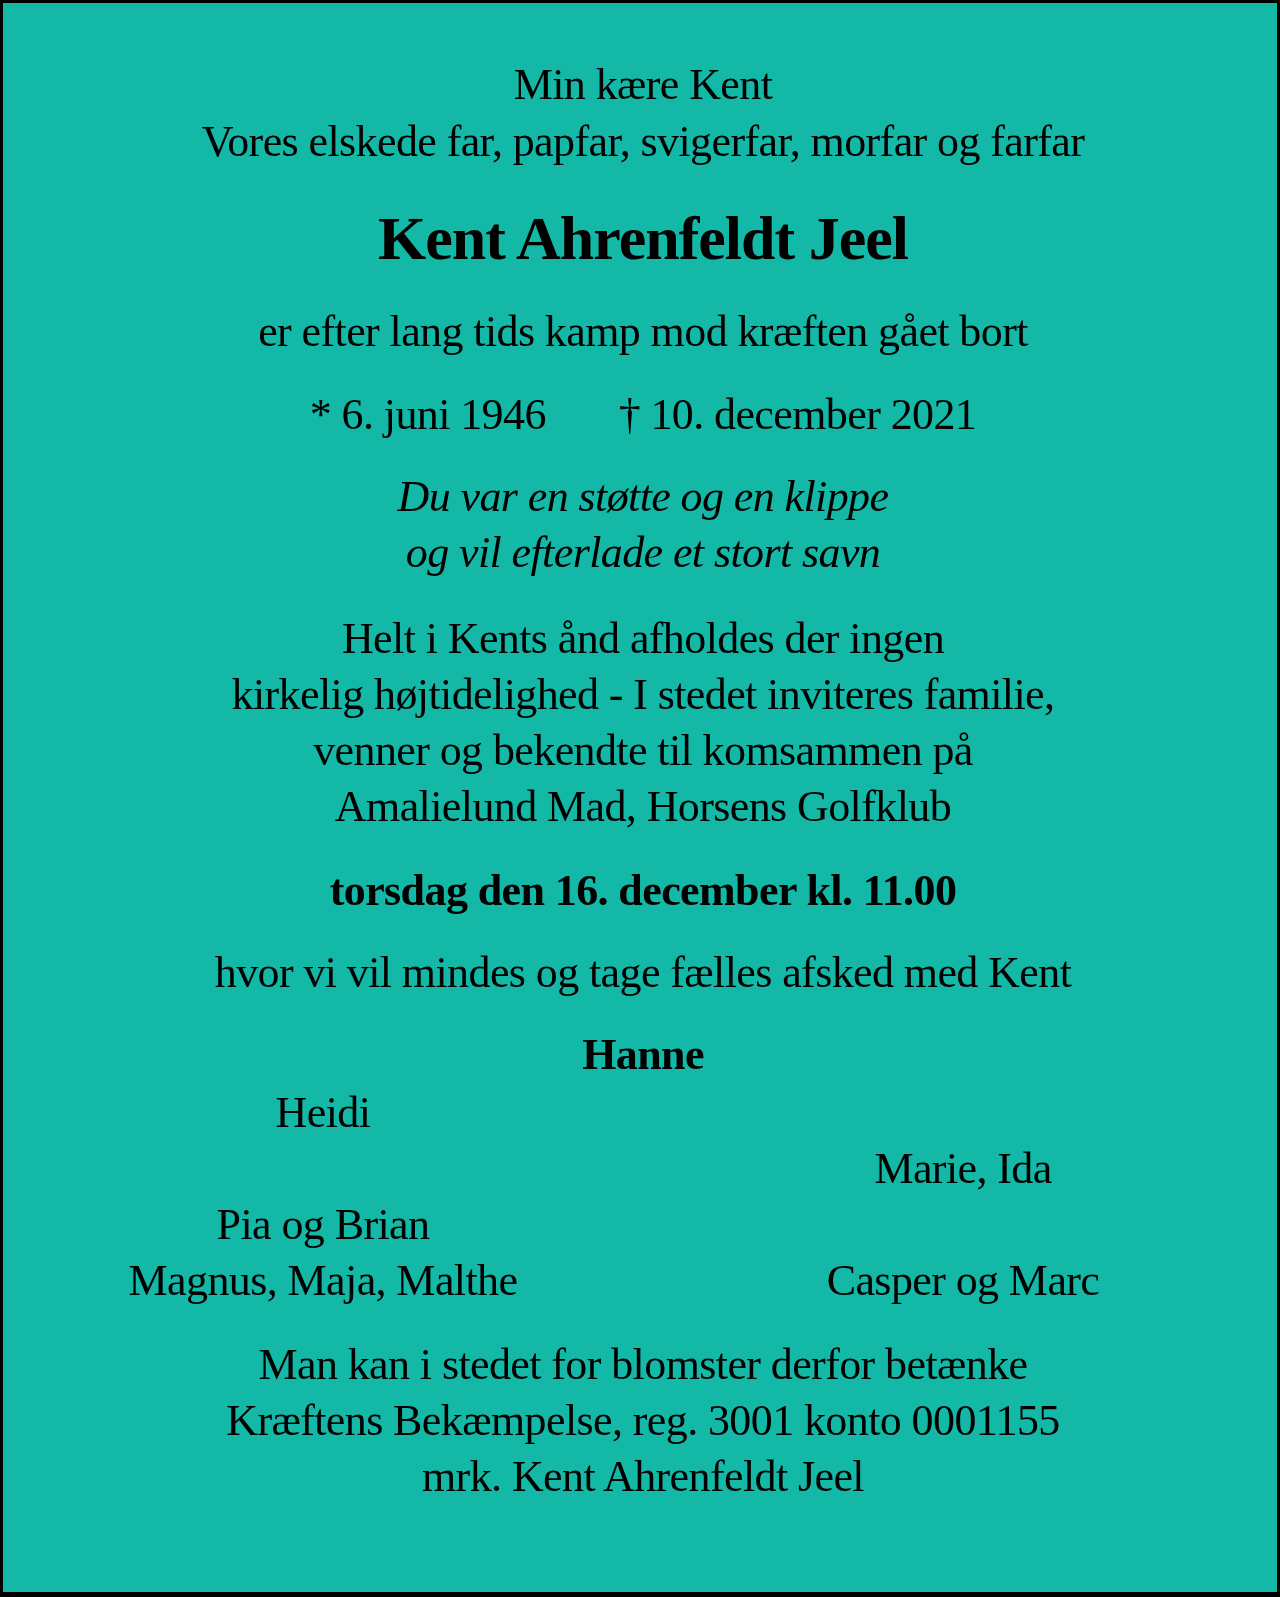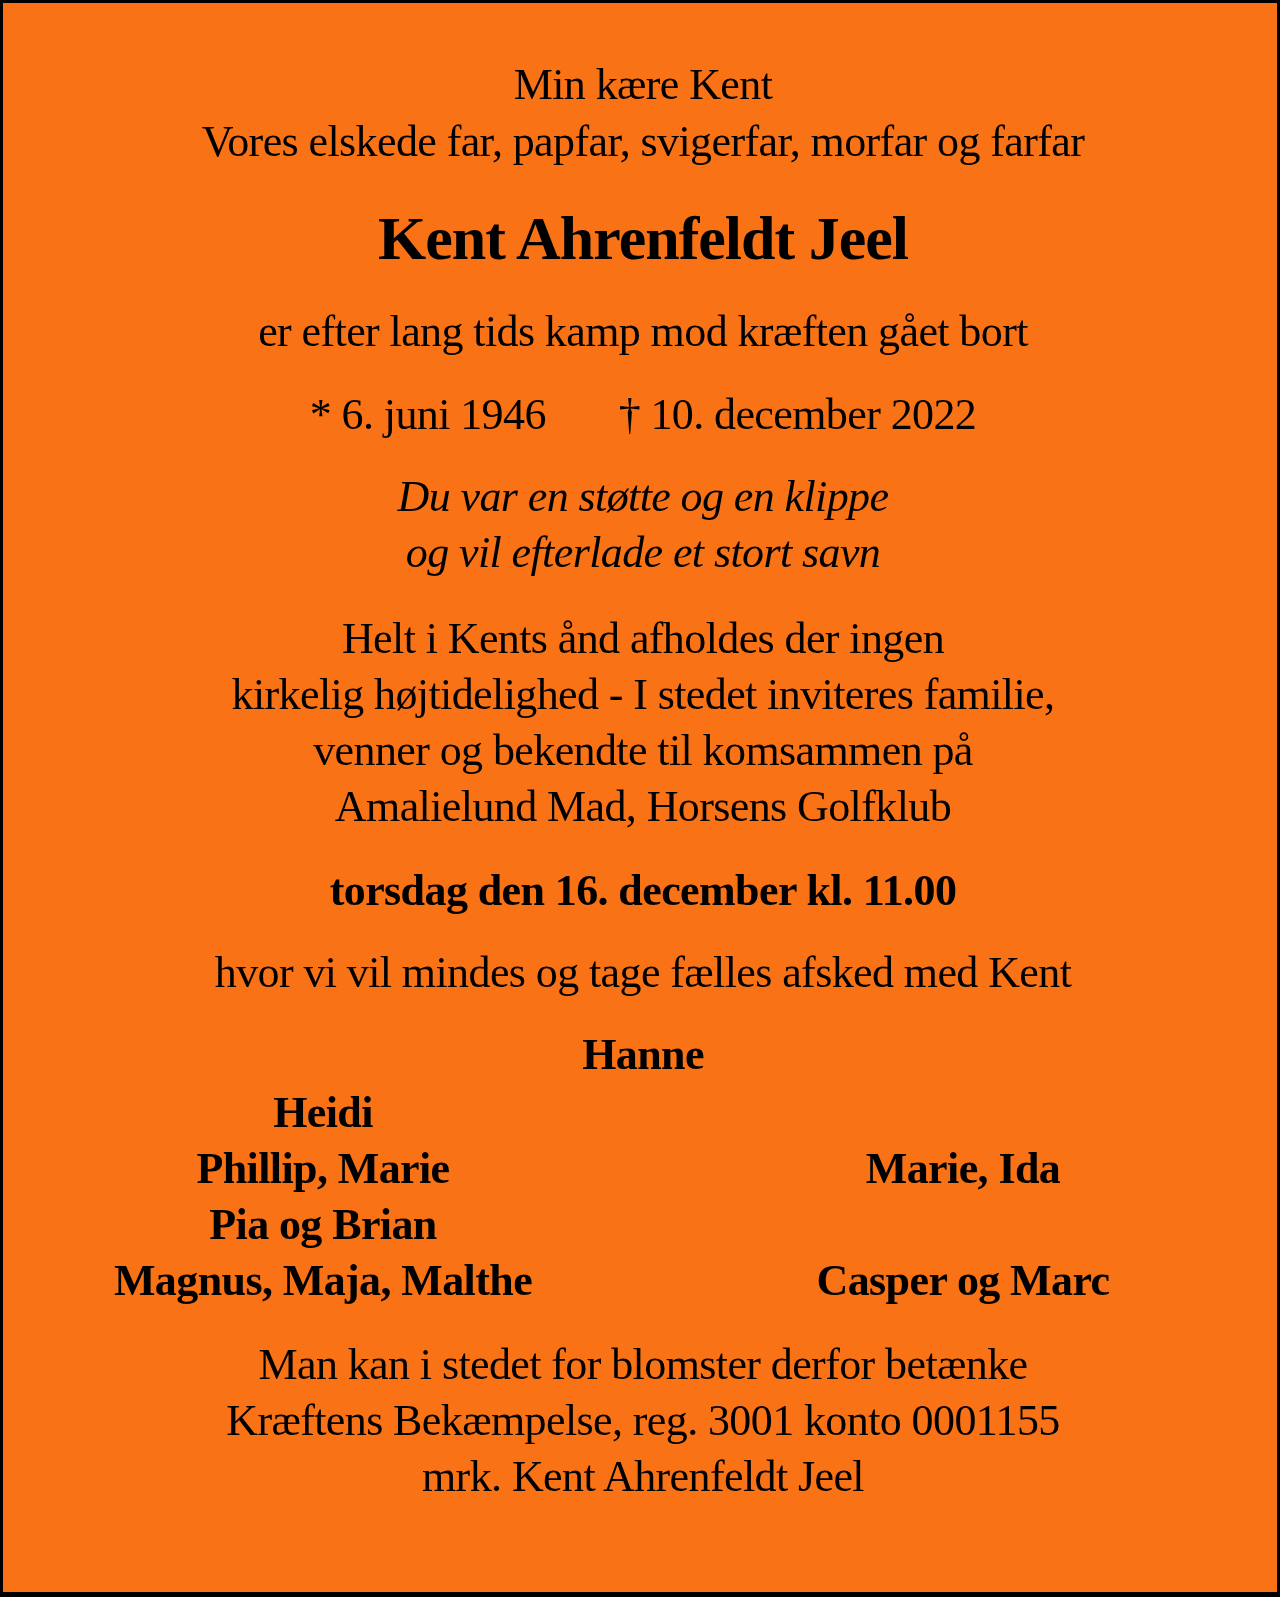--- a/index.html
+++ b/index.html
@@ -3,69 +3,68 @@
   <meta charset="utf-8">
   <style>
     html, body { margin: 0; padding: 0; background: #ffffff; }
     body { width: 1280px; height: 1597px; overflow: hidden; }
     .frame {
       position: absolute; left: 0; top: 0;
       width: 1280px; height: 1597px;
       box-sizing: border-box;
       border: 3px solid #000000;
       border-bottom-width: 5px;
-      background: #f97316;
+      background: #14b8a6;
       font-family: "Liberation Serif", "DejaVu Serif", serif;
       color: #000000;
       text-align: center;
     }
     .line { position: absolute; left: 0; width: 1280px; text-align: center; white-space: nowrap; }
     .reg { font-size: 44px; letter-spacing: -0.6px; }
     .name { font-size: 62px; font-weight: bold; letter-spacing: -1px; }
     .ital { font-style: italic; font-size: 44px; letter-spacing: -0.6px; }
     .bold { font-weight: bold; font-size: 44px; letter-spacing: -0.6px; }
-    .col { position: absolute; text-align: center; white-space: nowrap; font-weight: bold; font-size: 44px; letter-spacing: -0.6px; }
+    .col { position: absolute; text-align: center; white-space: nowrap; font-weight: normal; font-size: 44px; letter-spacing: -0.6px; }
     .dates .gap { display: inline-block; width: 52px; }
   </style>
 </head>
 <body>
 
 <div class="frame">
 
   <div class="line reg" style="top:56px;">Min kære Kent</div>
   <div class="line reg" style="top:113px;">Vores elskede far, papfar, svigerfar, morfar og farfar</div>
 
   <div class="line name" style="top:200px;">Kent Ahrenfeldt Jeel</div>
 
   <div class="line reg" style="top:303px;">er efter lang tids kamp mod kræften gået bort</div>
 
   <div class="line reg dates" style="top:386px;">
     <span>*</span>
     <span>6. juni 1946</span>
     <span class="gap"></span>
     <span>†</span>
-    <span>10. december 2022</span>
+    <span>10. december 2021</span>
   </div>
 
   <div class="line ital" style="top:468px;">Du var en støtte og en klippe</div>
   <div class="line ital" style="top:524px;">og vil efterlade et stort savn</div>
 
   <div class="line reg" style="top:610px;">Helt i Kents ånd afholdes der ingen</div>
   <div class="line reg" style="top:666px;">kirkelig højtidelighed - I stedet inviteres familie,</div>
   <div class="line reg" style="top:722px;">venner og bekendte til komsammen på</div>
   <div class="line reg" style="top:778px;">Amalielund Mad, Horsens Golfklub</div>
 
   <div class="line bold" style="top:862px;">torsdag den 16. december kl. 11.00</div>
 
   <div class="line reg" style="top:944px;">hvor vi vil mindes og tage fælles afsked med Kent</div>
 
   <div class="line bold" style="top:1026px;">Hanne</div>
 
   <div class="col" style="left:20px; width:600px; top:1084px;">Heidi</div>
-  <div class="col" style="left:20px; width:600px; top:1140px;">Phillip, Marie</div>
   <div class="col" style="left:20px; width:600px; top:1196px;">Pia og Brian</div>
   <div class="col" style="left:20px; width:600px; top:1252px;">Magnus, Maja, Malthe</div>
 
   <div class="col" style="left:660px; width:600px; top:1140px;">Marie, Ida</div>
   <div class="col" style="left:660px; width:600px; top:1196px;"></div>
   <div class="col" style="left:660px; width:600px; top:1252px;">Casper og Marc</div>
 
   <div class="line reg" style="top:1336px;">Man kan i stedet for blomster derfor betænke</div>
   <div class="line reg" style="top:1392px;">Kræftens Bekæmpelse, reg. 3001 konto 0001155</div>
   <div class="line reg" style="top:1448px;">mrk. Kent Ahrenfeldt Jeel</div>

